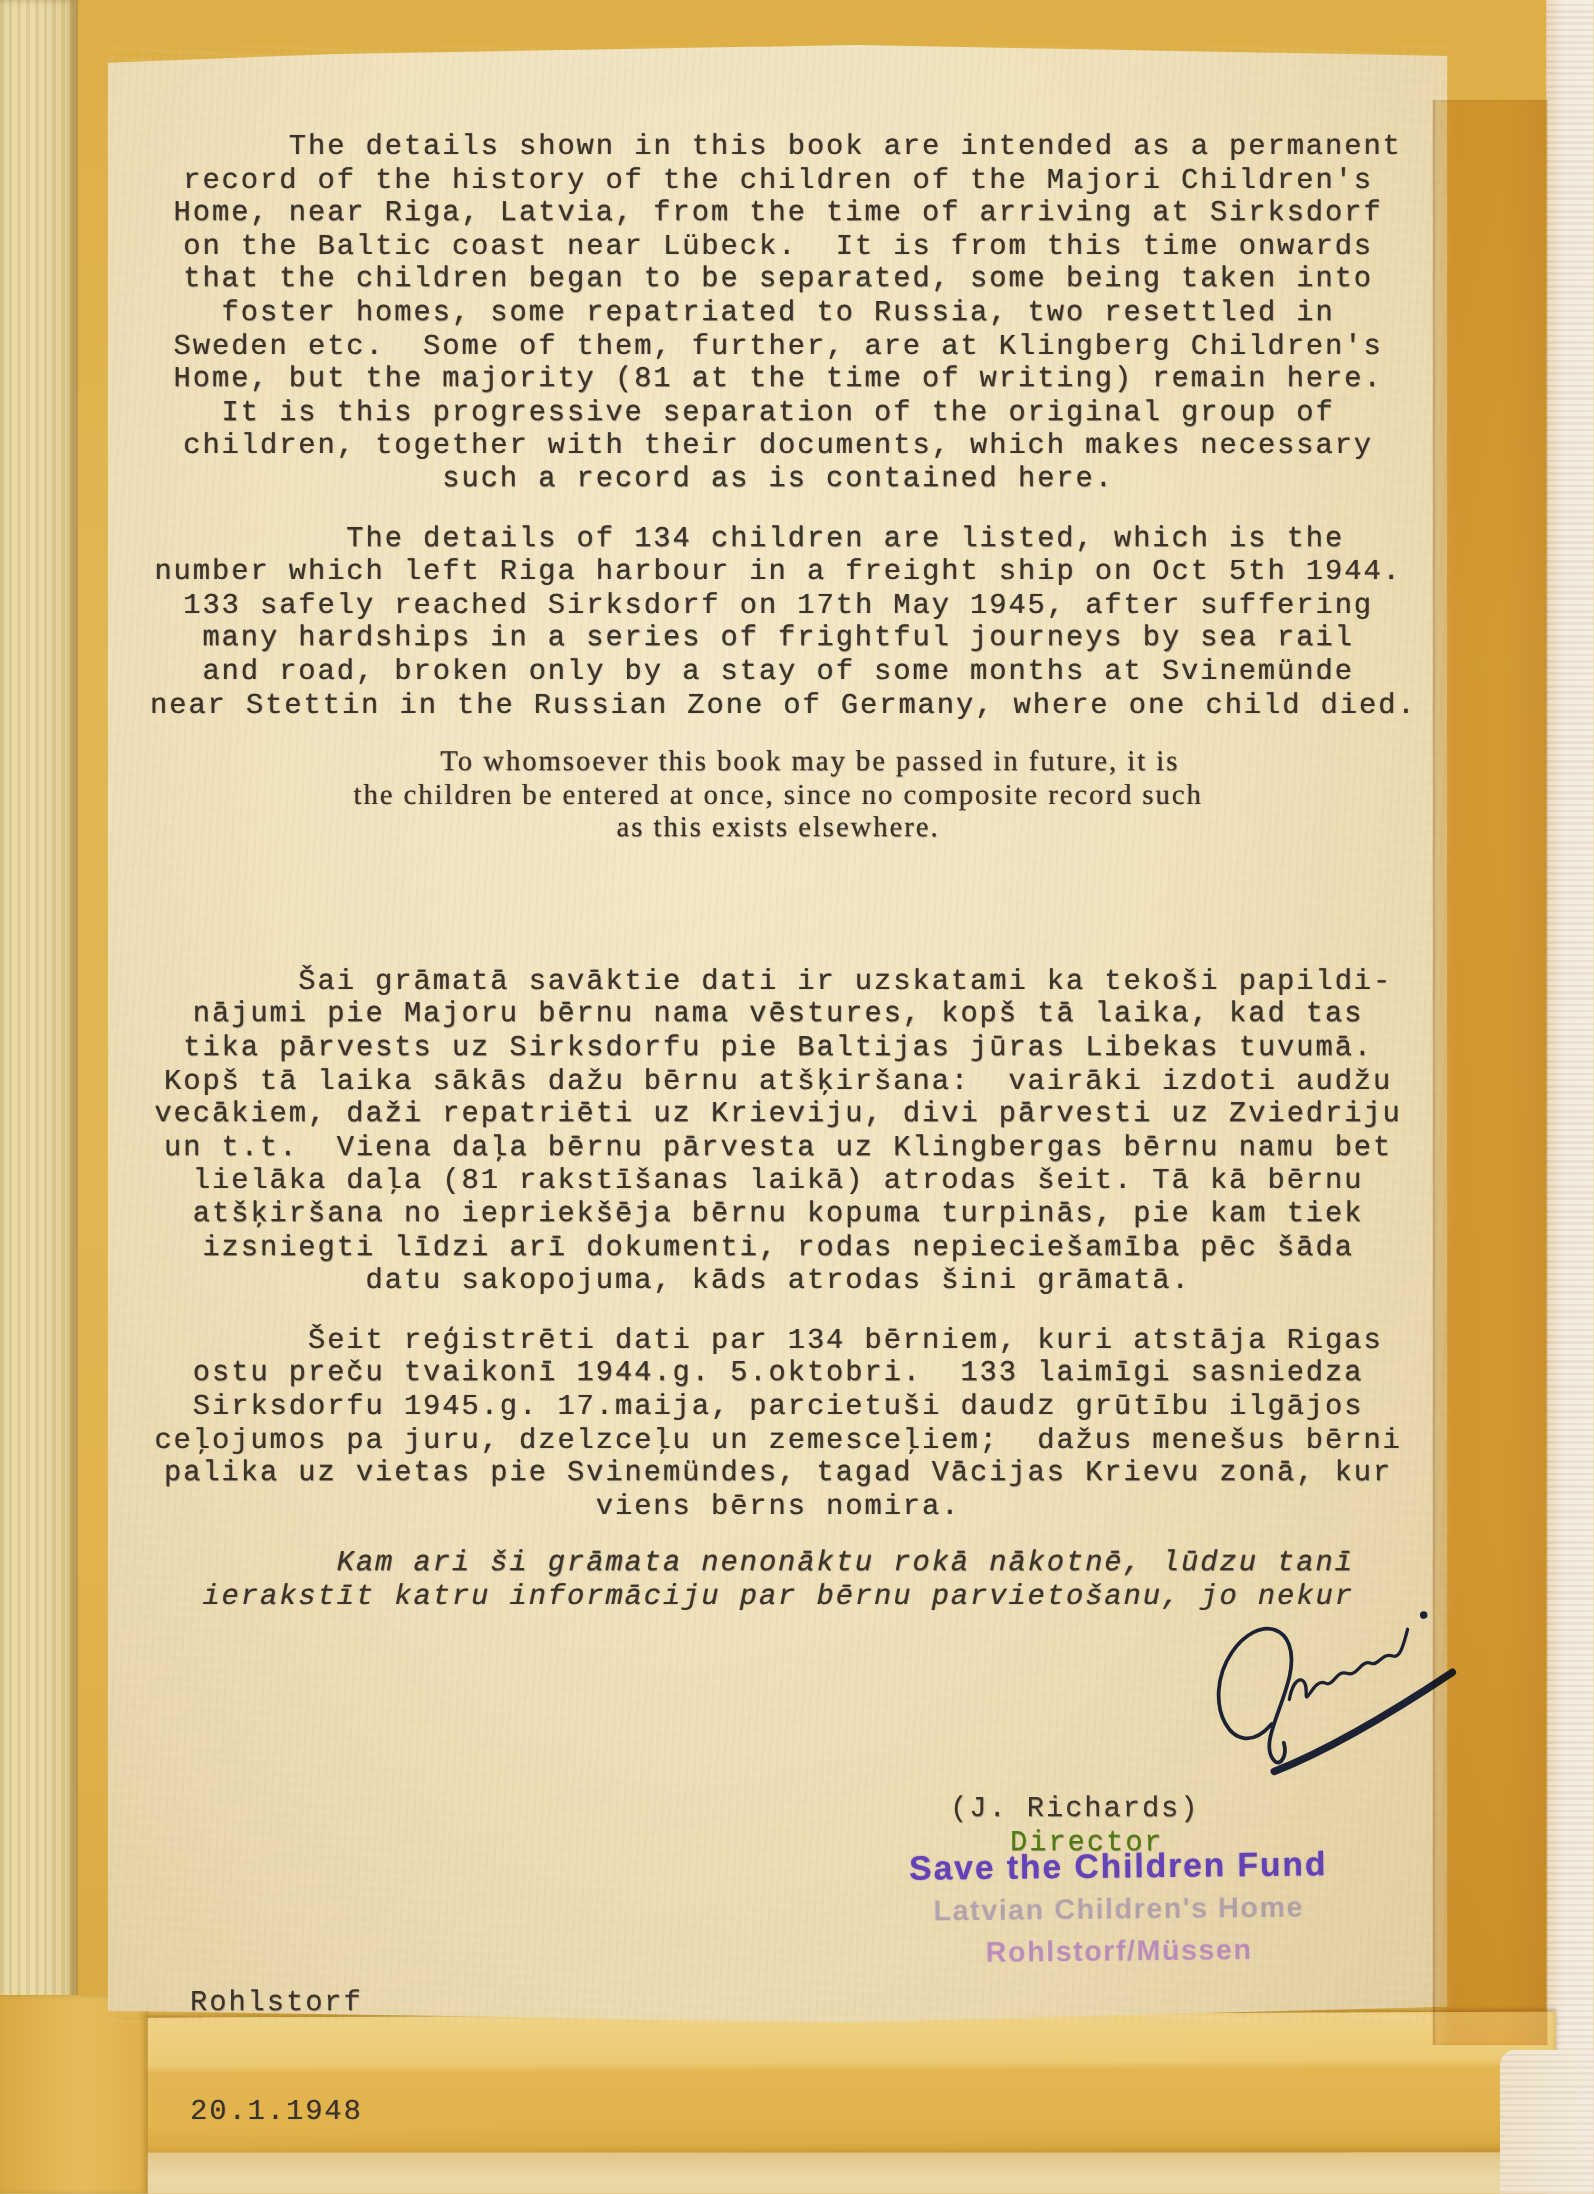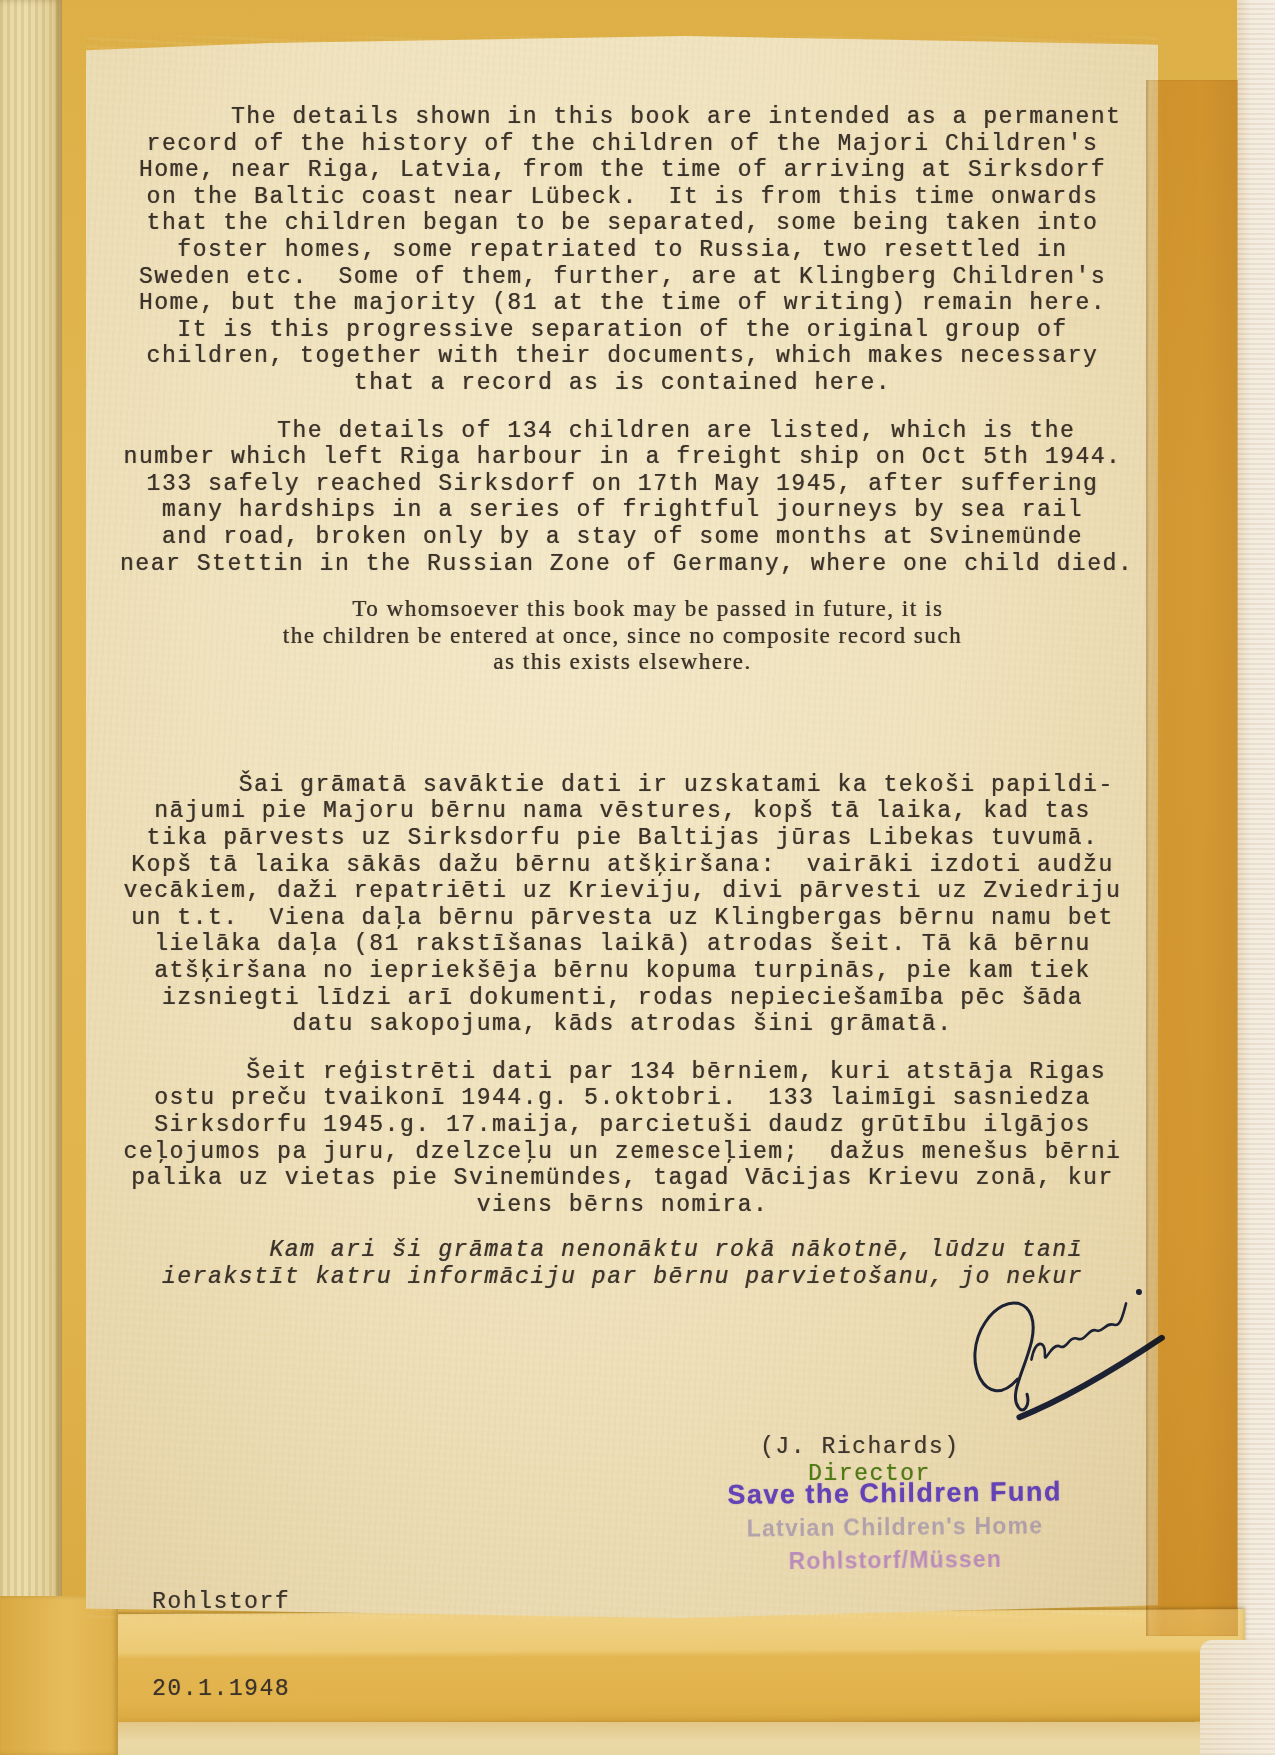--- a/index.html
+++ b/index.html
@@ -129,21 +129,21 @@
       <div class="line">       The details shown in this book are intended as a permanent</div>
       <div class="line">record of the history of the children of the Majori Children's</div>
       <div class="line">Home, near Riga, Latvia, from the time of arriving at Sirksdorf</div>
       <div class="line">on the Baltic coast near Lübeck.  It is from this time onwards</div>
       <div class="line">that the children began to be separated, some being taken into</div>
       <div class="line">foster homes, some repatriated to Russia, two resettled in</div>
       <div class="line">Sweden etc.  Some of them, further, are at Klingberg Children's</div>
       <div class="line">Home, but the majority (81 at the time of writing) remain here.</div>
       <div class="line">It is this progressive separation of the original group of</div>
       <div class="line">children, together with their documents, which makes necessary</div>
-      <div class="line">that a record as is contained here.</div>
+      <div class="line">such a record as is contained here.</div>
     </div>
   <div class="para gap-med">
       <div class="line">       The details of 134 children are listed, which is the</div>
       <div class="line">number which left Riga harbour in a freight ship on Oct 5th 1944.</div>
       <div class="line">133 safely reached Sirksdorf on 17th May 1945, after suffering</div>
       <div class="line">many hardships in a series of frightful journeys by sea rail</div>
       <div class="line">and road, broken only by a stay of some months at Svinemünde</div>
       <div class="line">near Stettin in the Russian Zone of Germany, where one child died.</div>
     </div>
   <div class="para gap-large">

